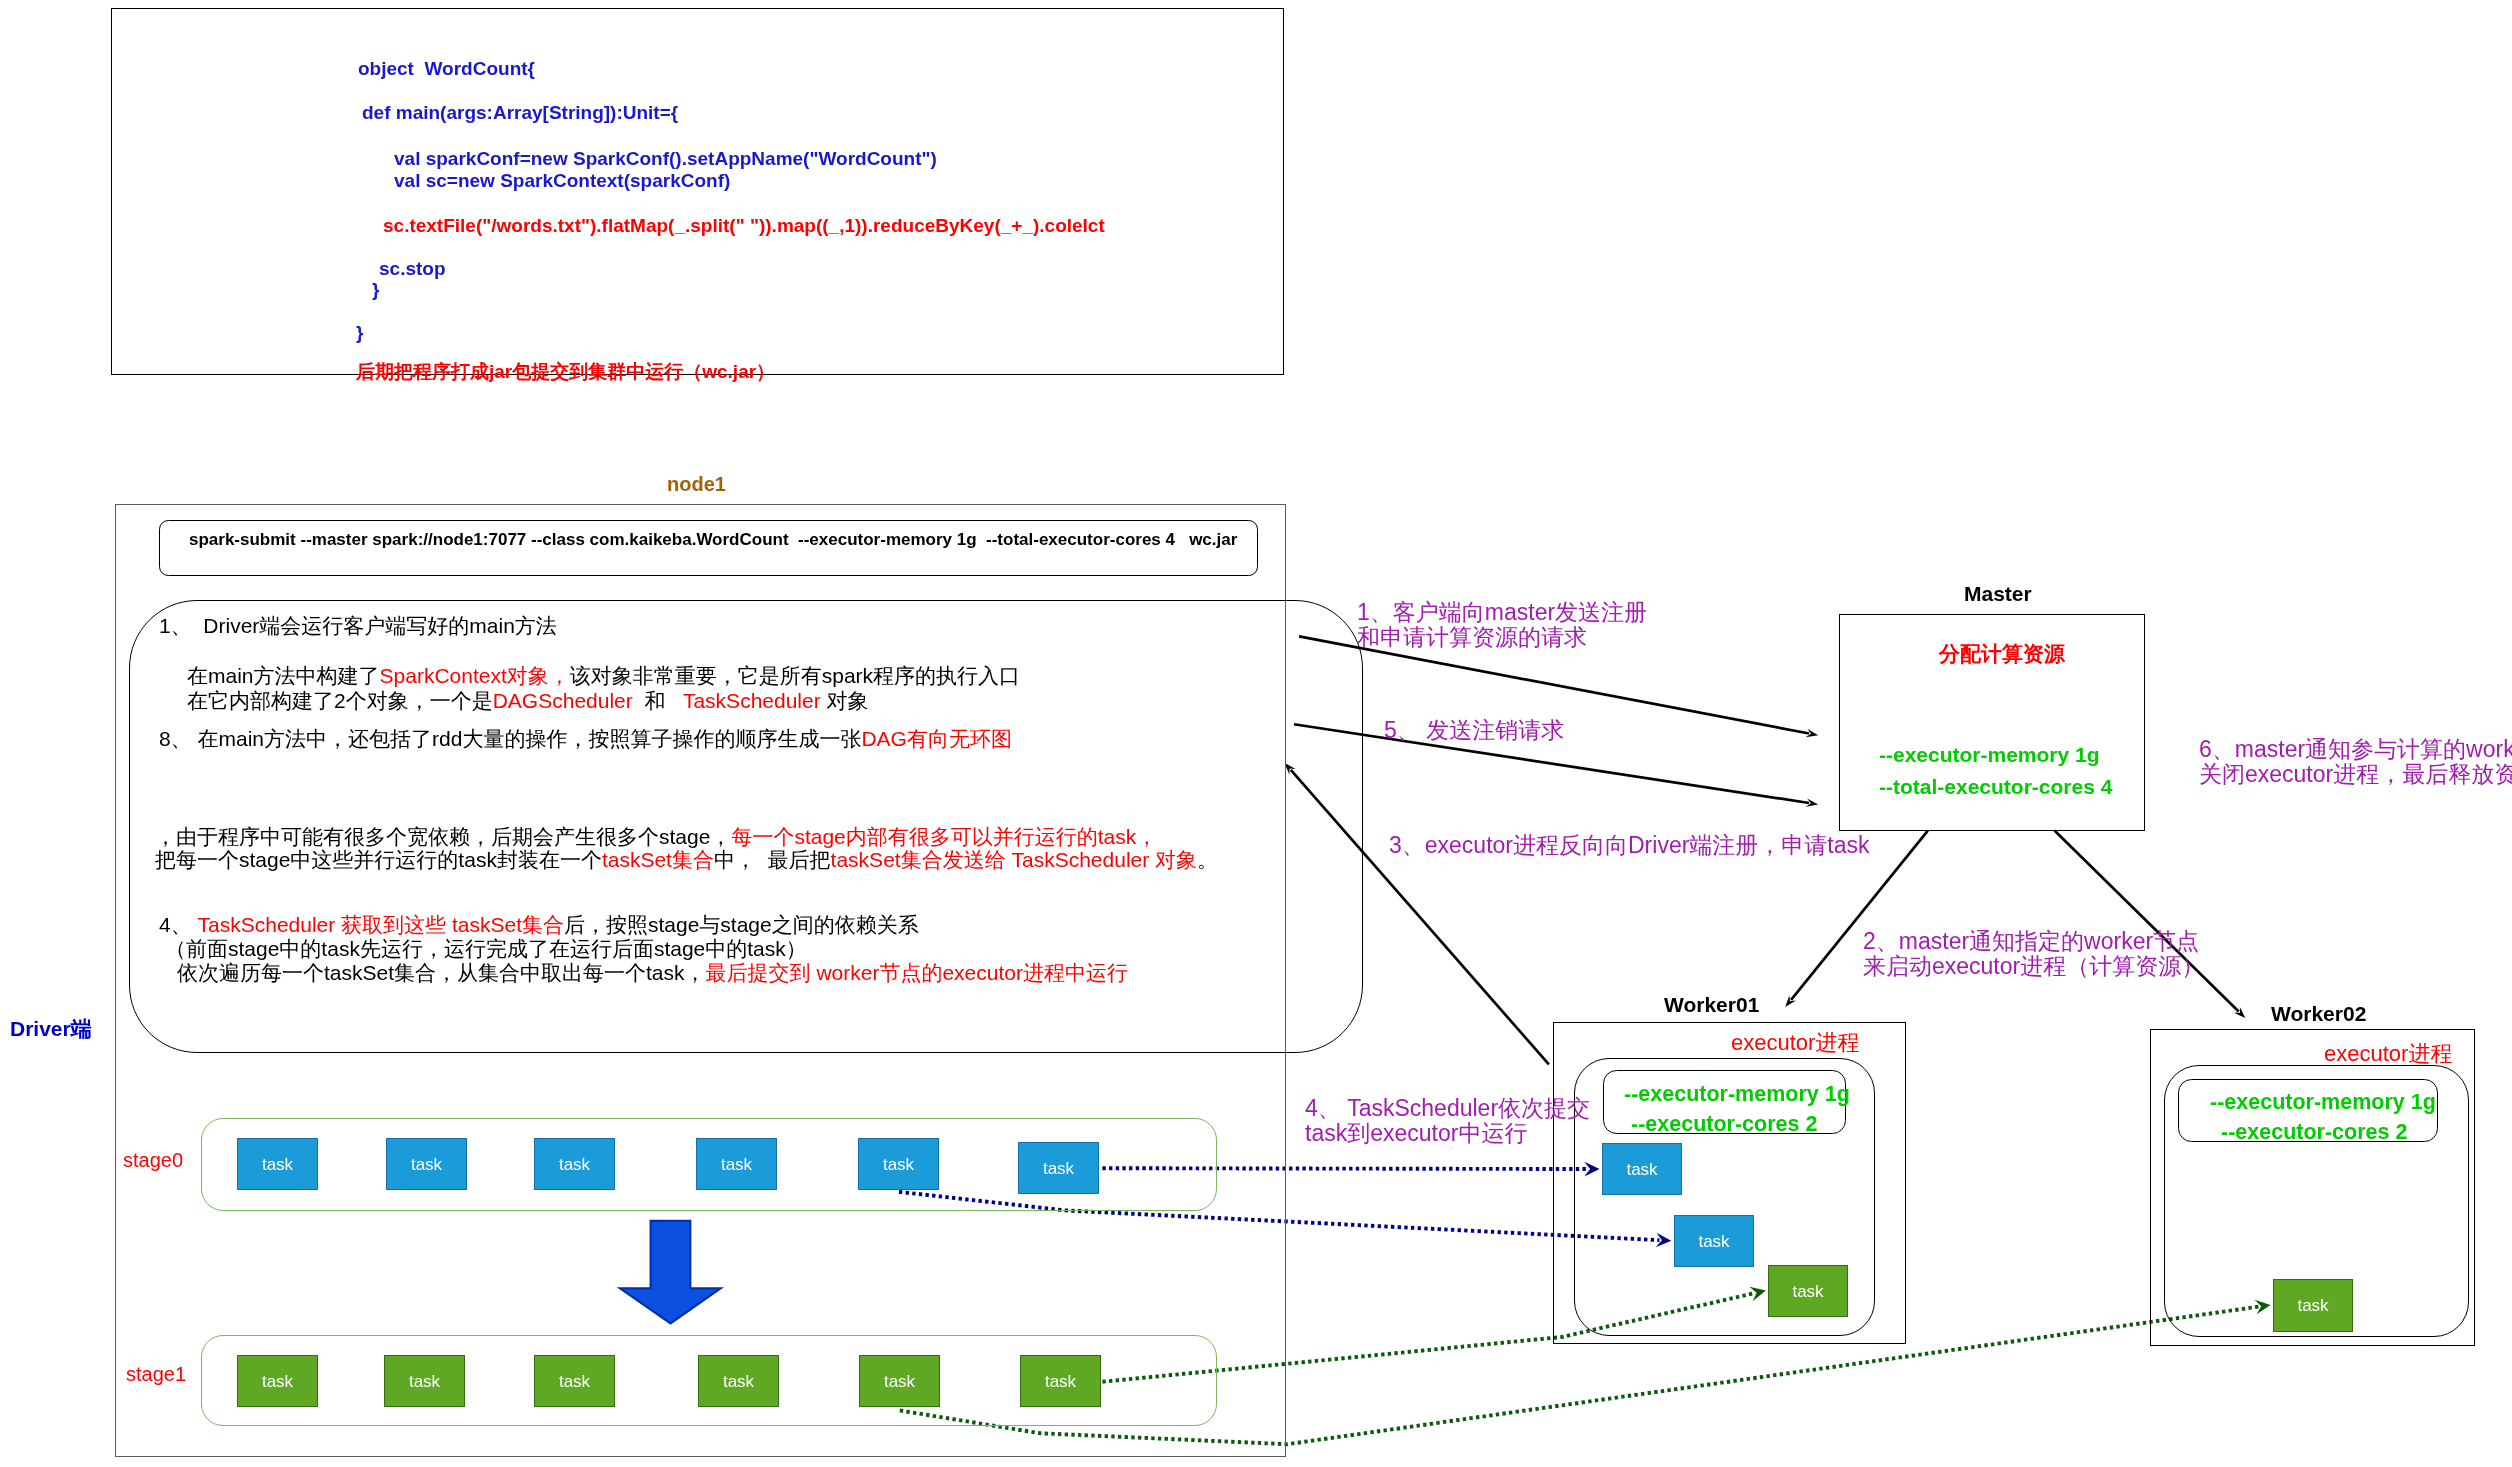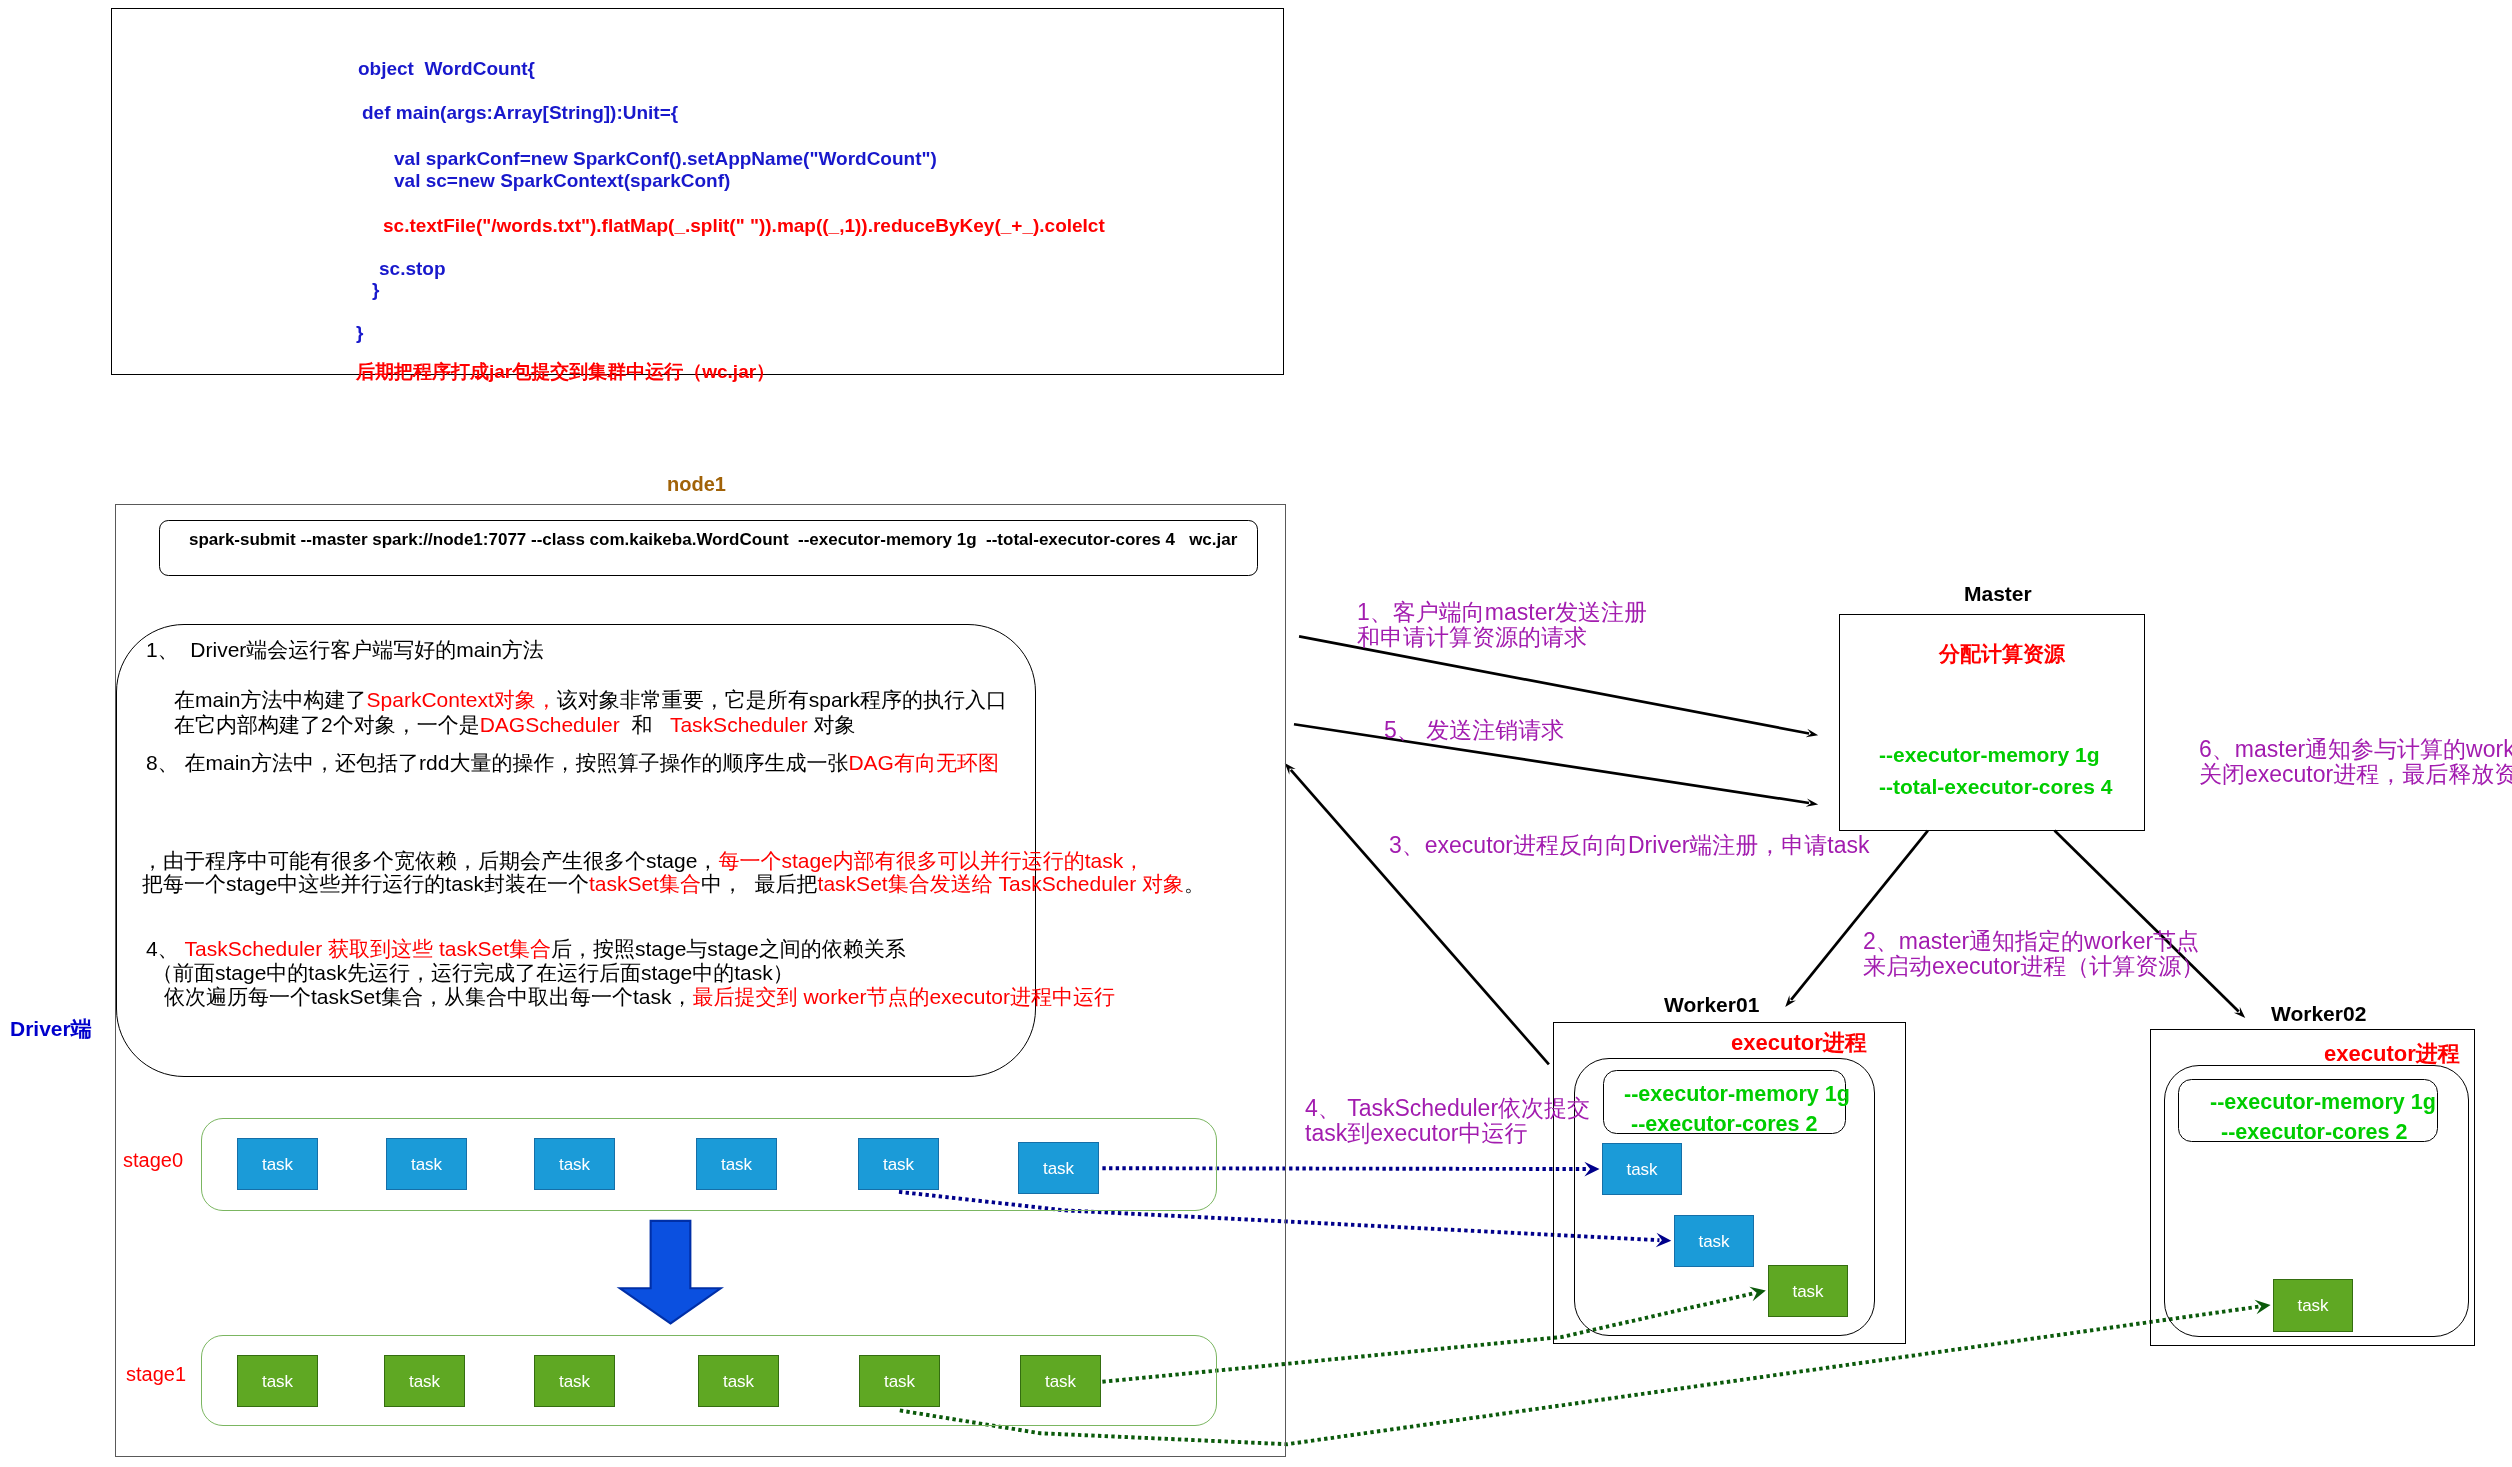--- a/index.html
+++ b/index.html
@@ -13,21 +13,21 @@
   .code-line{position:absolute;white-space:pre;font-weight:bold;font-size:19px;line-height:1;margin-top:20px;}
   .c-blue{color:#1818CC;}
   .c-red{color:#FF0000;}
 
   
   #node1-title{left:667px;top:474px;font-size:20px;line-height:1;font-weight:bold;color:#a16207;}
   #node1-box{left:115px;top:504px;width:1171px;height:953px;border:1.7px solid #595959;box-sizing:border-box;}
   #submit-box{left:159px;top:520px;width:1099px;height:56px;border:1.4px solid #000;border-radius:9.3px;box-sizing:border-box;}
   #submit-text{position:absolute;left:29px;top:10px;font-size:17px;line-height:1;font-weight:bold;color:#000;white-space:pre;}
 
-  #steps-box{left:116px;top:600px;width:920px;height:453px;border:1.4px solid #000;border-radius:68px;box-sizing:border-box;margin-top:24px;}
+  #steps-box{left:129px;top:600px;width:1234px;height:453px;border:1.4px solid #000;border-radius:68px;box-sizing:border-box;}
   .step-line{position:absolute;font-size:21px;line-height:1;color:#000;white-space:pre;}
   .step-line .r{color:#FF0000;}
   .step-line .k{color:#000;}
 
   
   .stage-label{position:absolute;font-size:20px;line-height:1;color:#FF0000;white-space:pre;}
   .stage-row{position:absolute;border:1.4px solid #7BB661;border-radius:22px;box-sizing:border-box;}
   .task{position:absolute;display:flex;align-items:center;justify-content:center;
         color:#fff;font-size:17px;line-height:1;box-sizing:border-box;}
   .task-blue{background:#1B9BD8;border:1.5px solid #156FA8;}
@@ -39,21 +39,21 @@
   
   #master-title{left:1964px;top:583px;font-size:21px;line-height:1;font-weight:bold;color:#000;}
   #master-box{left:1839px;top:614px;width:306px;height:217px;border:1.7px solid #000;box-sizing:border-box;}
   #master-heading{left:1939px;top:643px;font-size:21px;line-height:1;font-weight:bold;color:#FF0000;white-space:pre;}
   #master-l1{left:1879px;top:744px;font-size:21px;line-height:1;font-weight:bold;color:#00CC00;white-space:pre;}
   #master-l2{left:1879px;top:776px;font-size:21px;line-height:1;font-weight:bold;color:#00CC00;white-space:pre;}
 
   
   .worker-title{position:absolute;font-size:21px;line-height:1;font-weight:bold;color:#000;white-space:pre;}
   .worker-box{position:absolute;border:1.7px solid #000;box-sizing:border-box;}
-  .exec-label{position:absolute;font-size:22px;line-height:1;font-weight:bold;color:#FF0000;white-space:pre;}
+  .exec-label{position:absolute;font-size:22px;line-height:1;font-weight:normal;color:#FF0000;white-space:pre;}
   .exec-outer{position:absolute;border:1.3px solid #000;border-radius:35px;box-sizing:border-box;}
   .exec-inner{position:absolute;border:1.3px solid #000;border-radius:13.5px;box-sizing:border-box;}
   .exec-line{position:absolute;font-size:21.5px;line-height:1;font-weight:bold;color:#00CC00;white-space:pre;}
 
   
   .anno{position:absolute;font-size:23px;font-weight:normal;color:#a21caf;white-space:pre;}
   .anno div{white-space:pre;line-height:24.5px;}
 </style>
 </head>
 <body>

